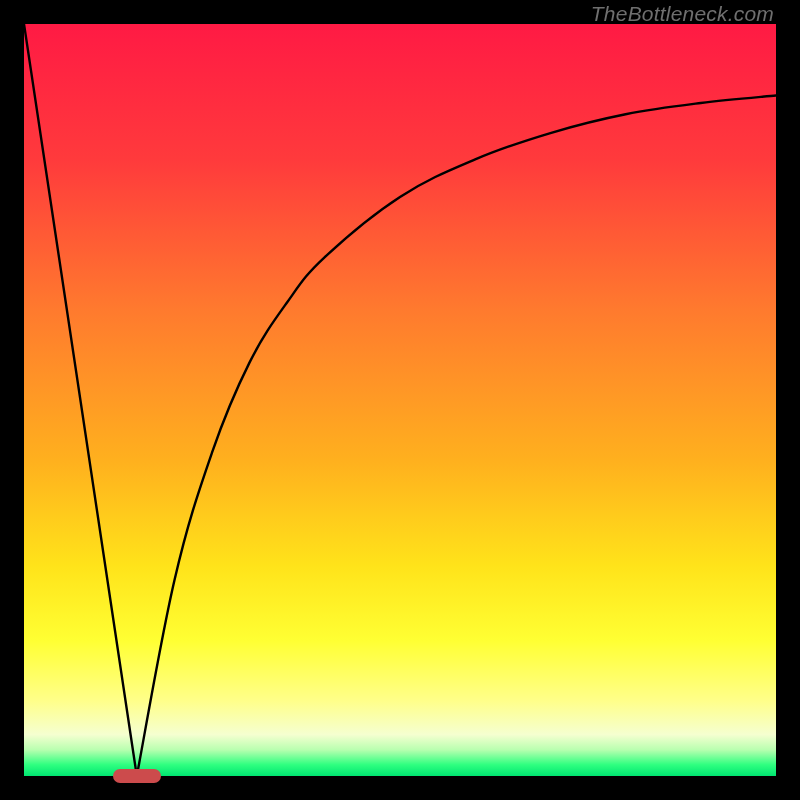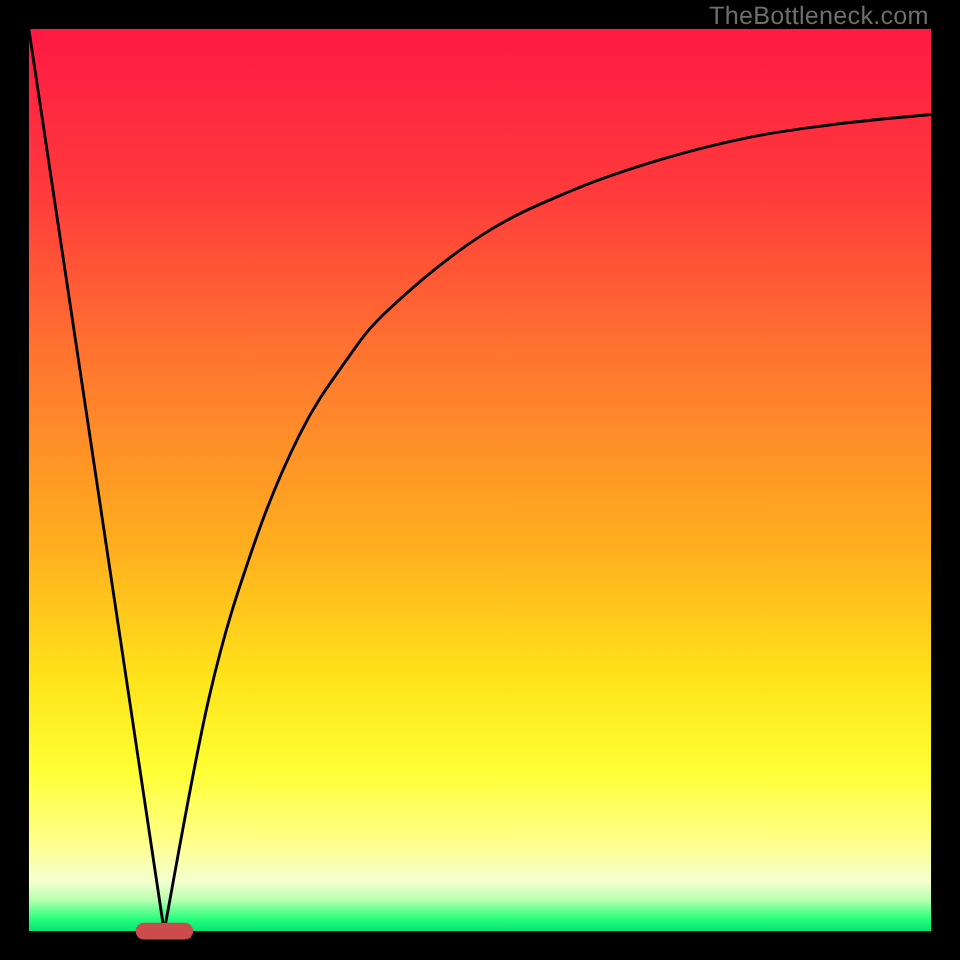--- a/index.html
+++ b/index.html
@@ -48,20 +48,21 @@
   }
   .watermark {
     position: absolute;
     top: 2px;
     right: 26px;
     color: #6f6f6f;
     font-size: 21px;
     font-weight: 500;
     letter-spacing: 0.2px;
     user-select: none;
+    font-style: italic;
   }
   .bottleneck-marker {
     position: absolute;
     background: #cc4b4c;
     border-radius: 9px;
     height: 14px;
   }
 </style>
 </head>
 <body>

